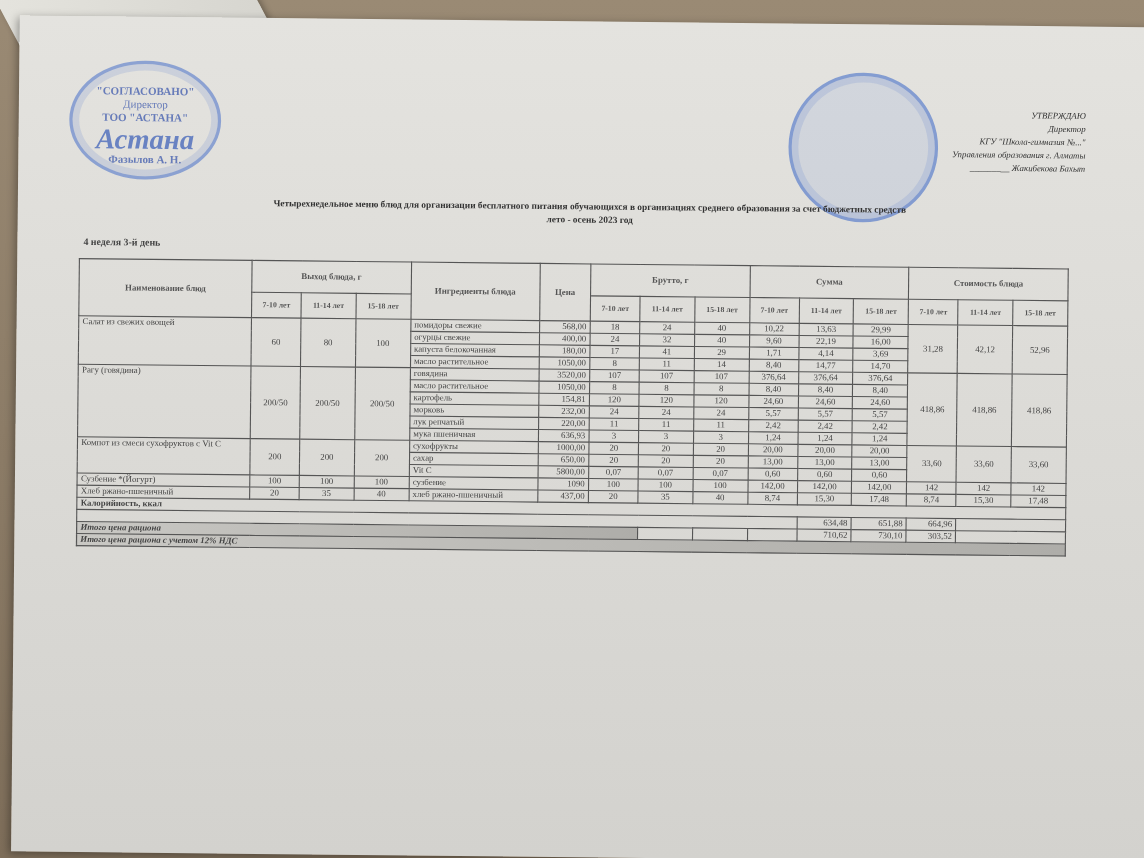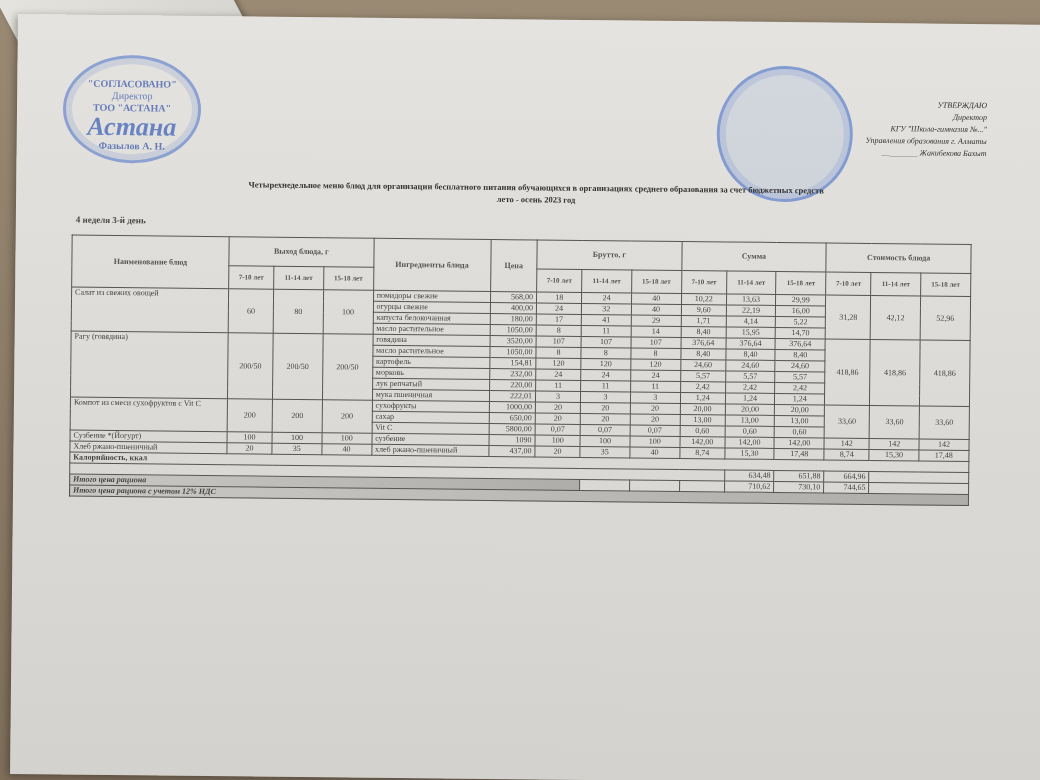--- a/index.html
+++ b/index.html
@@ -150,30 +150,30 @@
           <td>16,00</td>
         </tr>
         <tr>
           <td class="left">капуста белокочанная</td>
           <td class="price">180,00</td>
           <td>17</td>
           <td>41</td>
           <td>29</td>
           <td>1,71</td>
           <td>4,14</td>
-          <td>5,22</td>
+          <td>3,69</td>
         </tr>
         <tr>
           <td class="left">масло растительное</td>
           <td class="price">1050,00</td>
           <td>8</td>
           <td>11</td>
           <td>14</td>
           <td>8,40</td>
-          <td>15,95</td>
+          <td>14,77</td>
           <td>14,70</td>
         </tr>
         <tr>
           <td class="dish" rowspan="6">Рагу (говядина)</td>
           <td rowspan="6">200/50</td>
           <td rowspan="6">200/50</td>
           <td rowspan="6">200/50</td>
           <td class="left">говядина</td>
           <td class="price">3520,00</td>
           <td>107</td>
@@ -221,21 +221,21 @@
           <td class="price">220,00</td>
           <td>11</td>
           <td>11</td>
           <td>11</td>
           <td>2,42</td>
           <td>2,42</td>
           <td>2,42</td>
         </tr>
         <tr>
           <td class="left">мука пшеничная</td>
-          <td class="price">222,01</td>
+          <td class="price">636,93</td>
           <td>3</td>
           <td>3</td>
           <td>3</td>
           <td>1,24</td>
           <td>1,24</td>
           <td>1,24</td>
         </tr>
         <tr>
           <td class="dish" rowspan="3">Компот из смеси сухофруктов с Vit C</td>
           <td rowspan="3">200</td>
@@ -319,21 +319,21 @@
         <td class="num-r">664,96</td>
         <td colspan="2"></td>
       </tr>
       <tr class="shade">
         <td colspan="7" class="tot-label tot-fill">Итого цена рациона</td>
         <td></td>
         <td></td>
         <td></td>
         <td class="num-r">710,62</td>
         <td class="num-r">730,10</td>
-        <td class="num-r">744,65</td>
+        <td class="num-r">303,52</td>
         <td colspan="2"></td>
       </tr>
       <tr class="shade">
         <td colspan="15" class="tot-label tot-fill">Итого цена рациона с учетом 12% НДС</td>
       </tr>
     </tfoot>
   </table>
 </div>
 
 </body></html>

